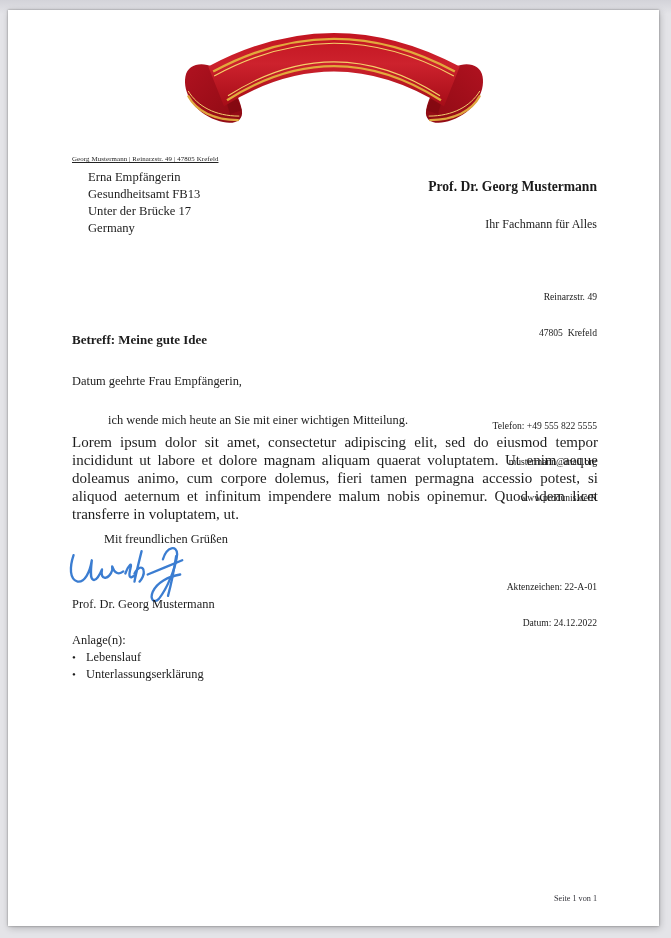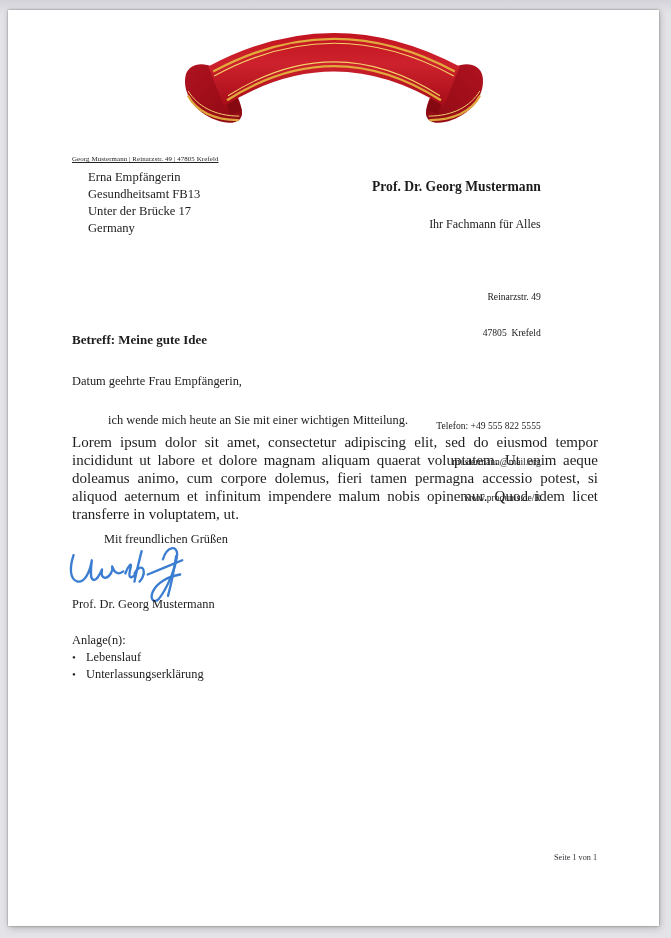--- a/index.html
+++ b/index.html
@@ -21,21 +21,21 @@
     color:#1d1d1d;
     font-size:12.4px;
   }
   .ribbon-wrap {
     position:absolute; top:13px; left:50%; transform:translateX(-50%);
     width:308px; height:104px;
   }
   
   .addr-row {
     position:absolute; top:145px; left:64px; right:54px;
-    display:flex; 
+    display:flex; justify-content:space-between;
   }
   .left-col { width:300px; }
   .return-line {
     font-size:6.9px; letter-spacing:0.1px;
     text-decoration:underline; color:#232323; white-space:nowrap;
   }
   .recipient { margin-top:7px; padding-left:16px; font-size:12.6px; line-height:17px; }
   .sender { text-align:right; font-size:9.6px; line-height:12px; color:#1b1b1b; padding-right:8px; white-space:pre; }
   .sender-name { font-size:13.6px; font-weight:bold; line-height:15px; }
   .sender-tagline { font-size:12px; font-weight:normal; }
@@ -49,21 +49,21 @@
   .intro     { top:403px;margin-left:36px; }
   .bodytext  {
     top:423px; width:526px; text-align:justify; line-height:18px; font-size:15px;
   }
   .closing   { top:522px;margin-left:32px; }
   .signature-wrap { position:absolute; top:532px; left:58px; width:140px; height:66px; }
   .sig-name  { top:587px; }
   .attachments { top:622px; line-height:17px; }
   .att-item .bullet { display:inline-block; width:14px; font-size:11px; vertical-align:top; }
   .footer {
-    position:absolute; top:843px; left:64px; right:62px;
+    position:absolute; top:884px; left:64px; right:62px;
     text-align:right; font-size:8.2px; color:#33333a;
   }
 </style>
 </head>
 <body>
 
 <div class="canvas">
   <div class="paper">
 
     <div class="ribbon-wrap">
@@ -118,20 +118,24 @@
         <div class="sender-tagline">Ihr Fachmann für Alles</div>
         <div class="sender-group-address">
           <div>Reinarzstr. 49</div>
           <div>47805  Krefeld</div>
         </div>
         <div class="sender-group-contact">
           <div>Telefon: +49 555 822 5555</div>
           <div>mustermann@mail.org</div>
           <div>www.produnis.de/R</div>
         </div>
+        <div class="sender-group-meta">
+          <div>Aktenzeichen: 22-A-01</div>
+          <div>Datum: 24.12.2022</div>
+        </div>
       </div>
     </div>
 
     <div class="abs subject">Betreff: Meine gute Idee</div>
     <div class="abs salutation">Datum geehrte Frau Empfängerin,</div>
     <div class="abs intro">ich wende mich heute an Sie mit einer wichtigen Mitteilung.</div>
     <div class="abs bodytext">Lorem ipsum dolor sit amet, consectetur adipiscing elit, sed do eiusmod tempor incididunt ut labore et dolore magnam aliquam quaerat voluptatem. Ut enim aeque doleamus animo, cum corpore dolemus, fieri tamen permagna accessio potest, si aliquod aeternum et infinitum impendere malum nobis opinemur. Quod idem licet transferre in voluptatem, ut.</div>
     <div class="abs closing">Mit freundlichen Grüßen</div>
 
     <div class="signature-wrap">

